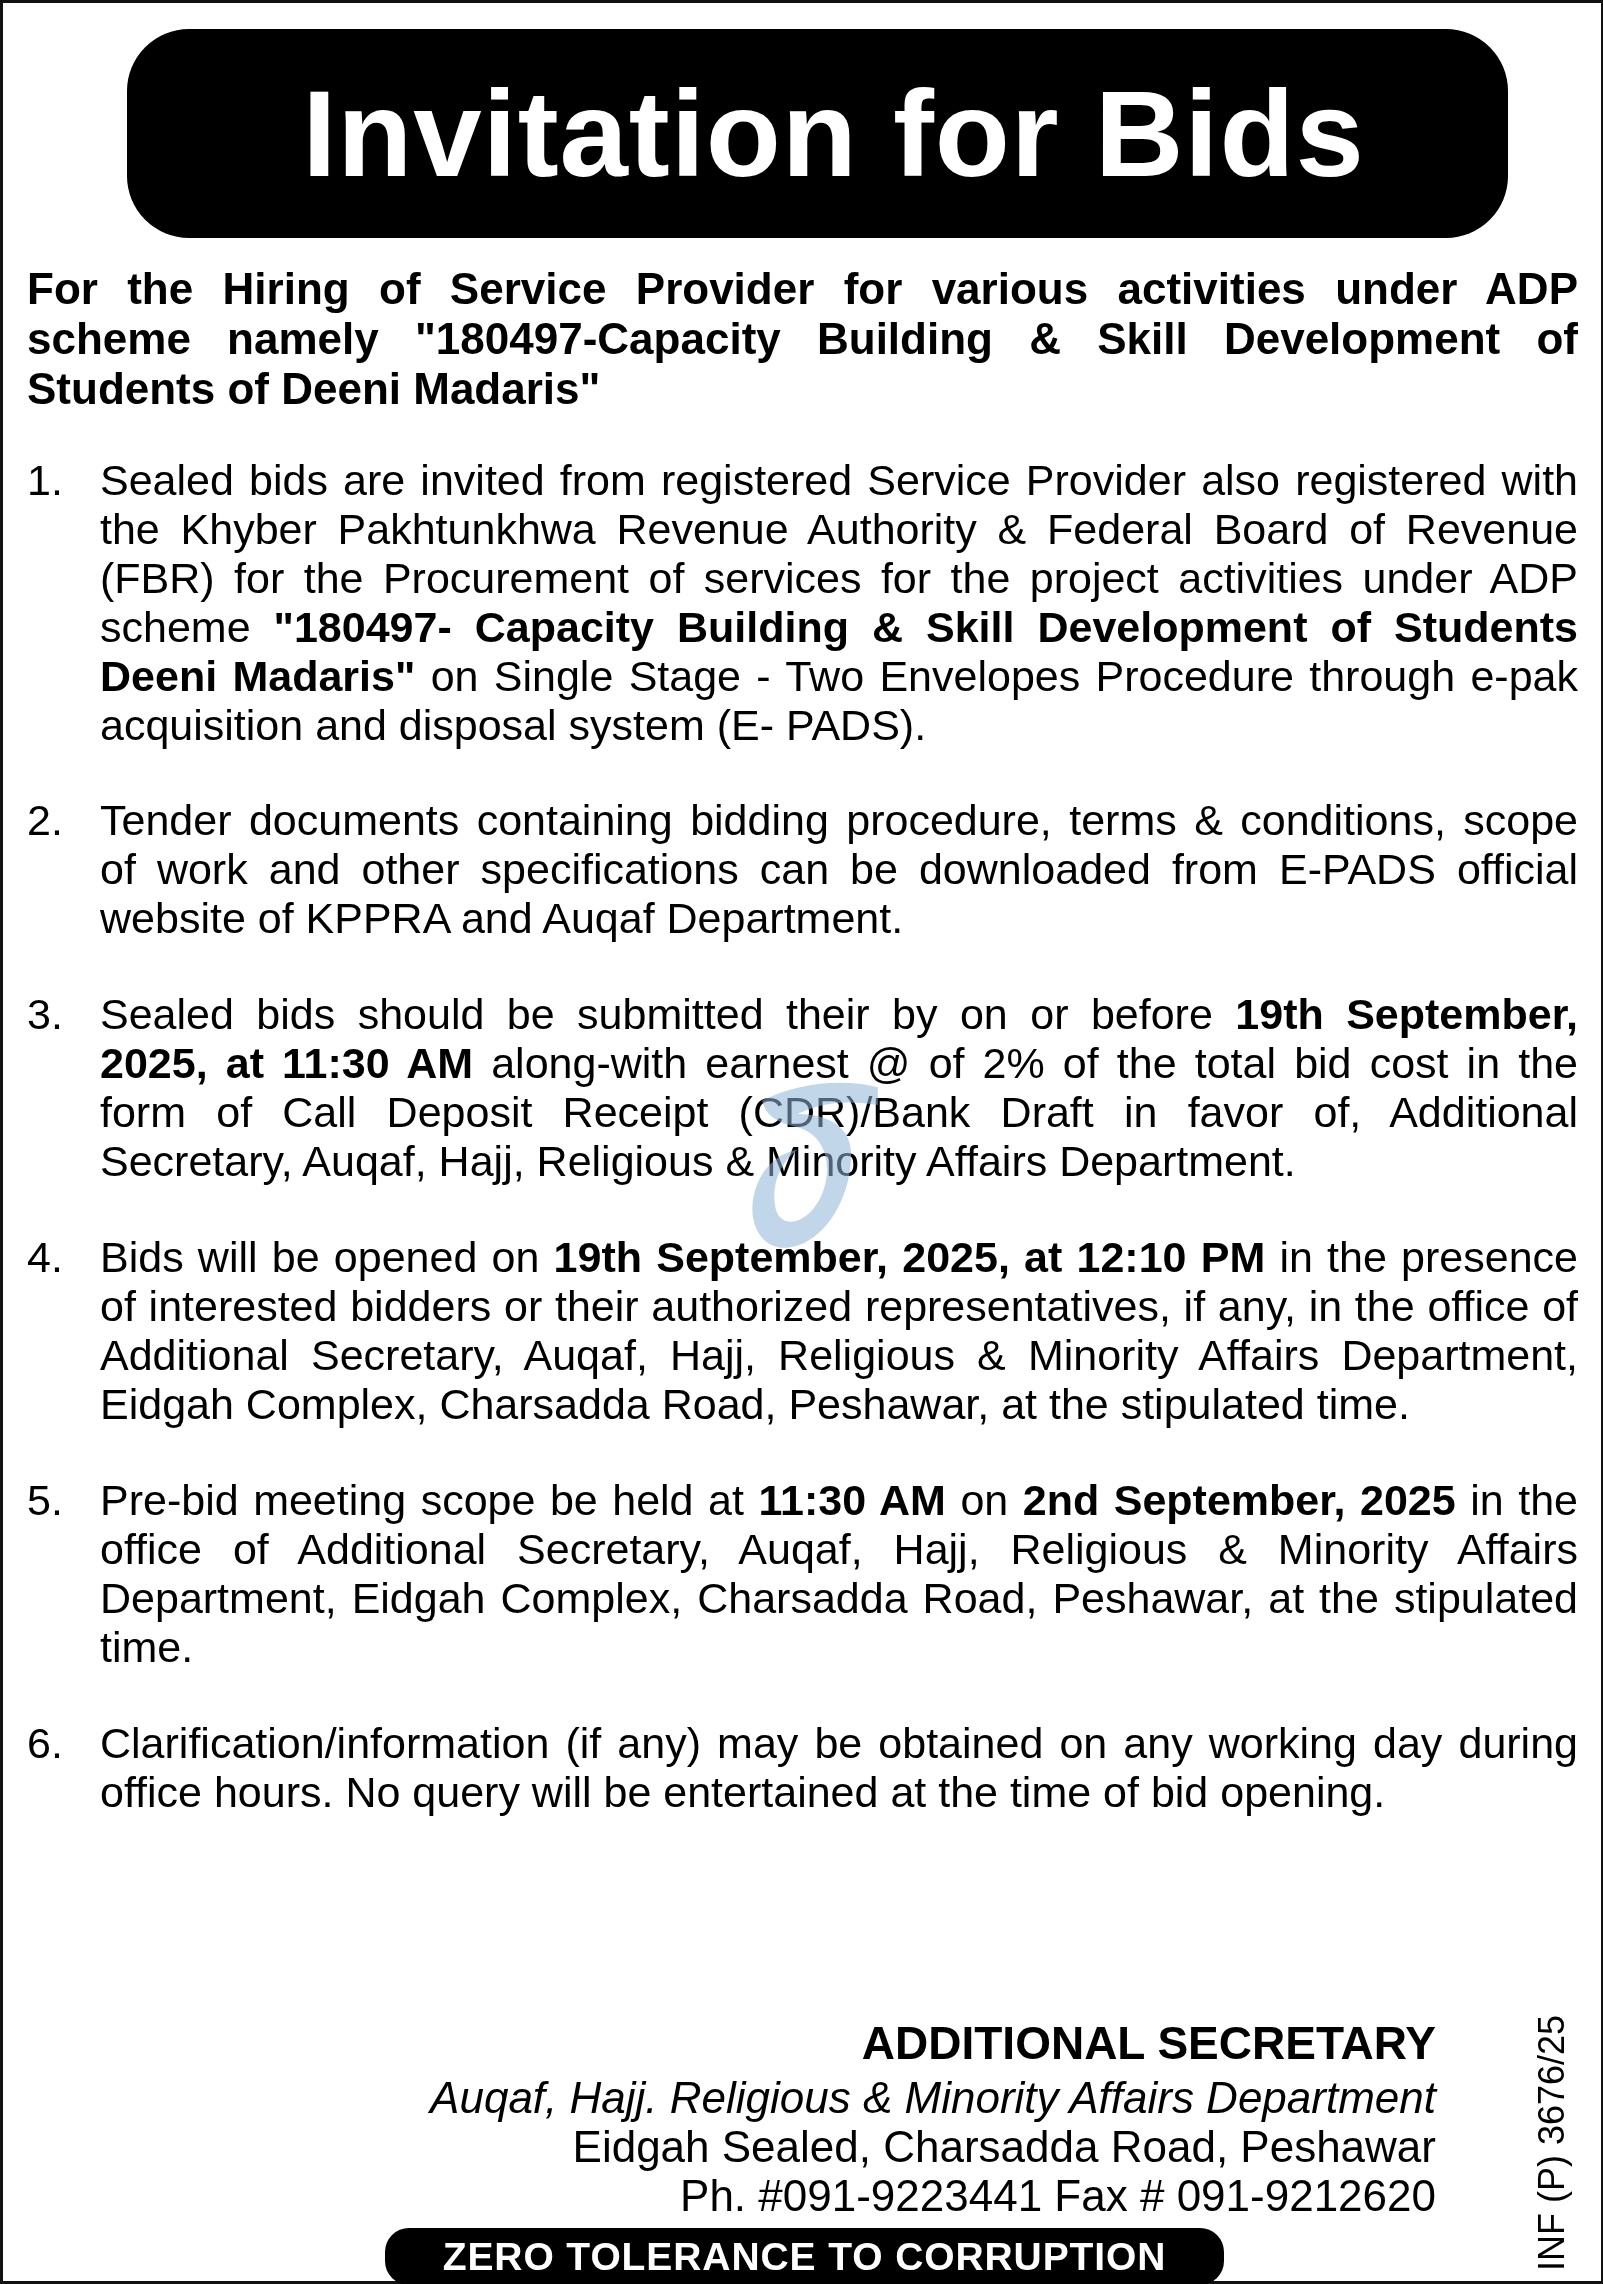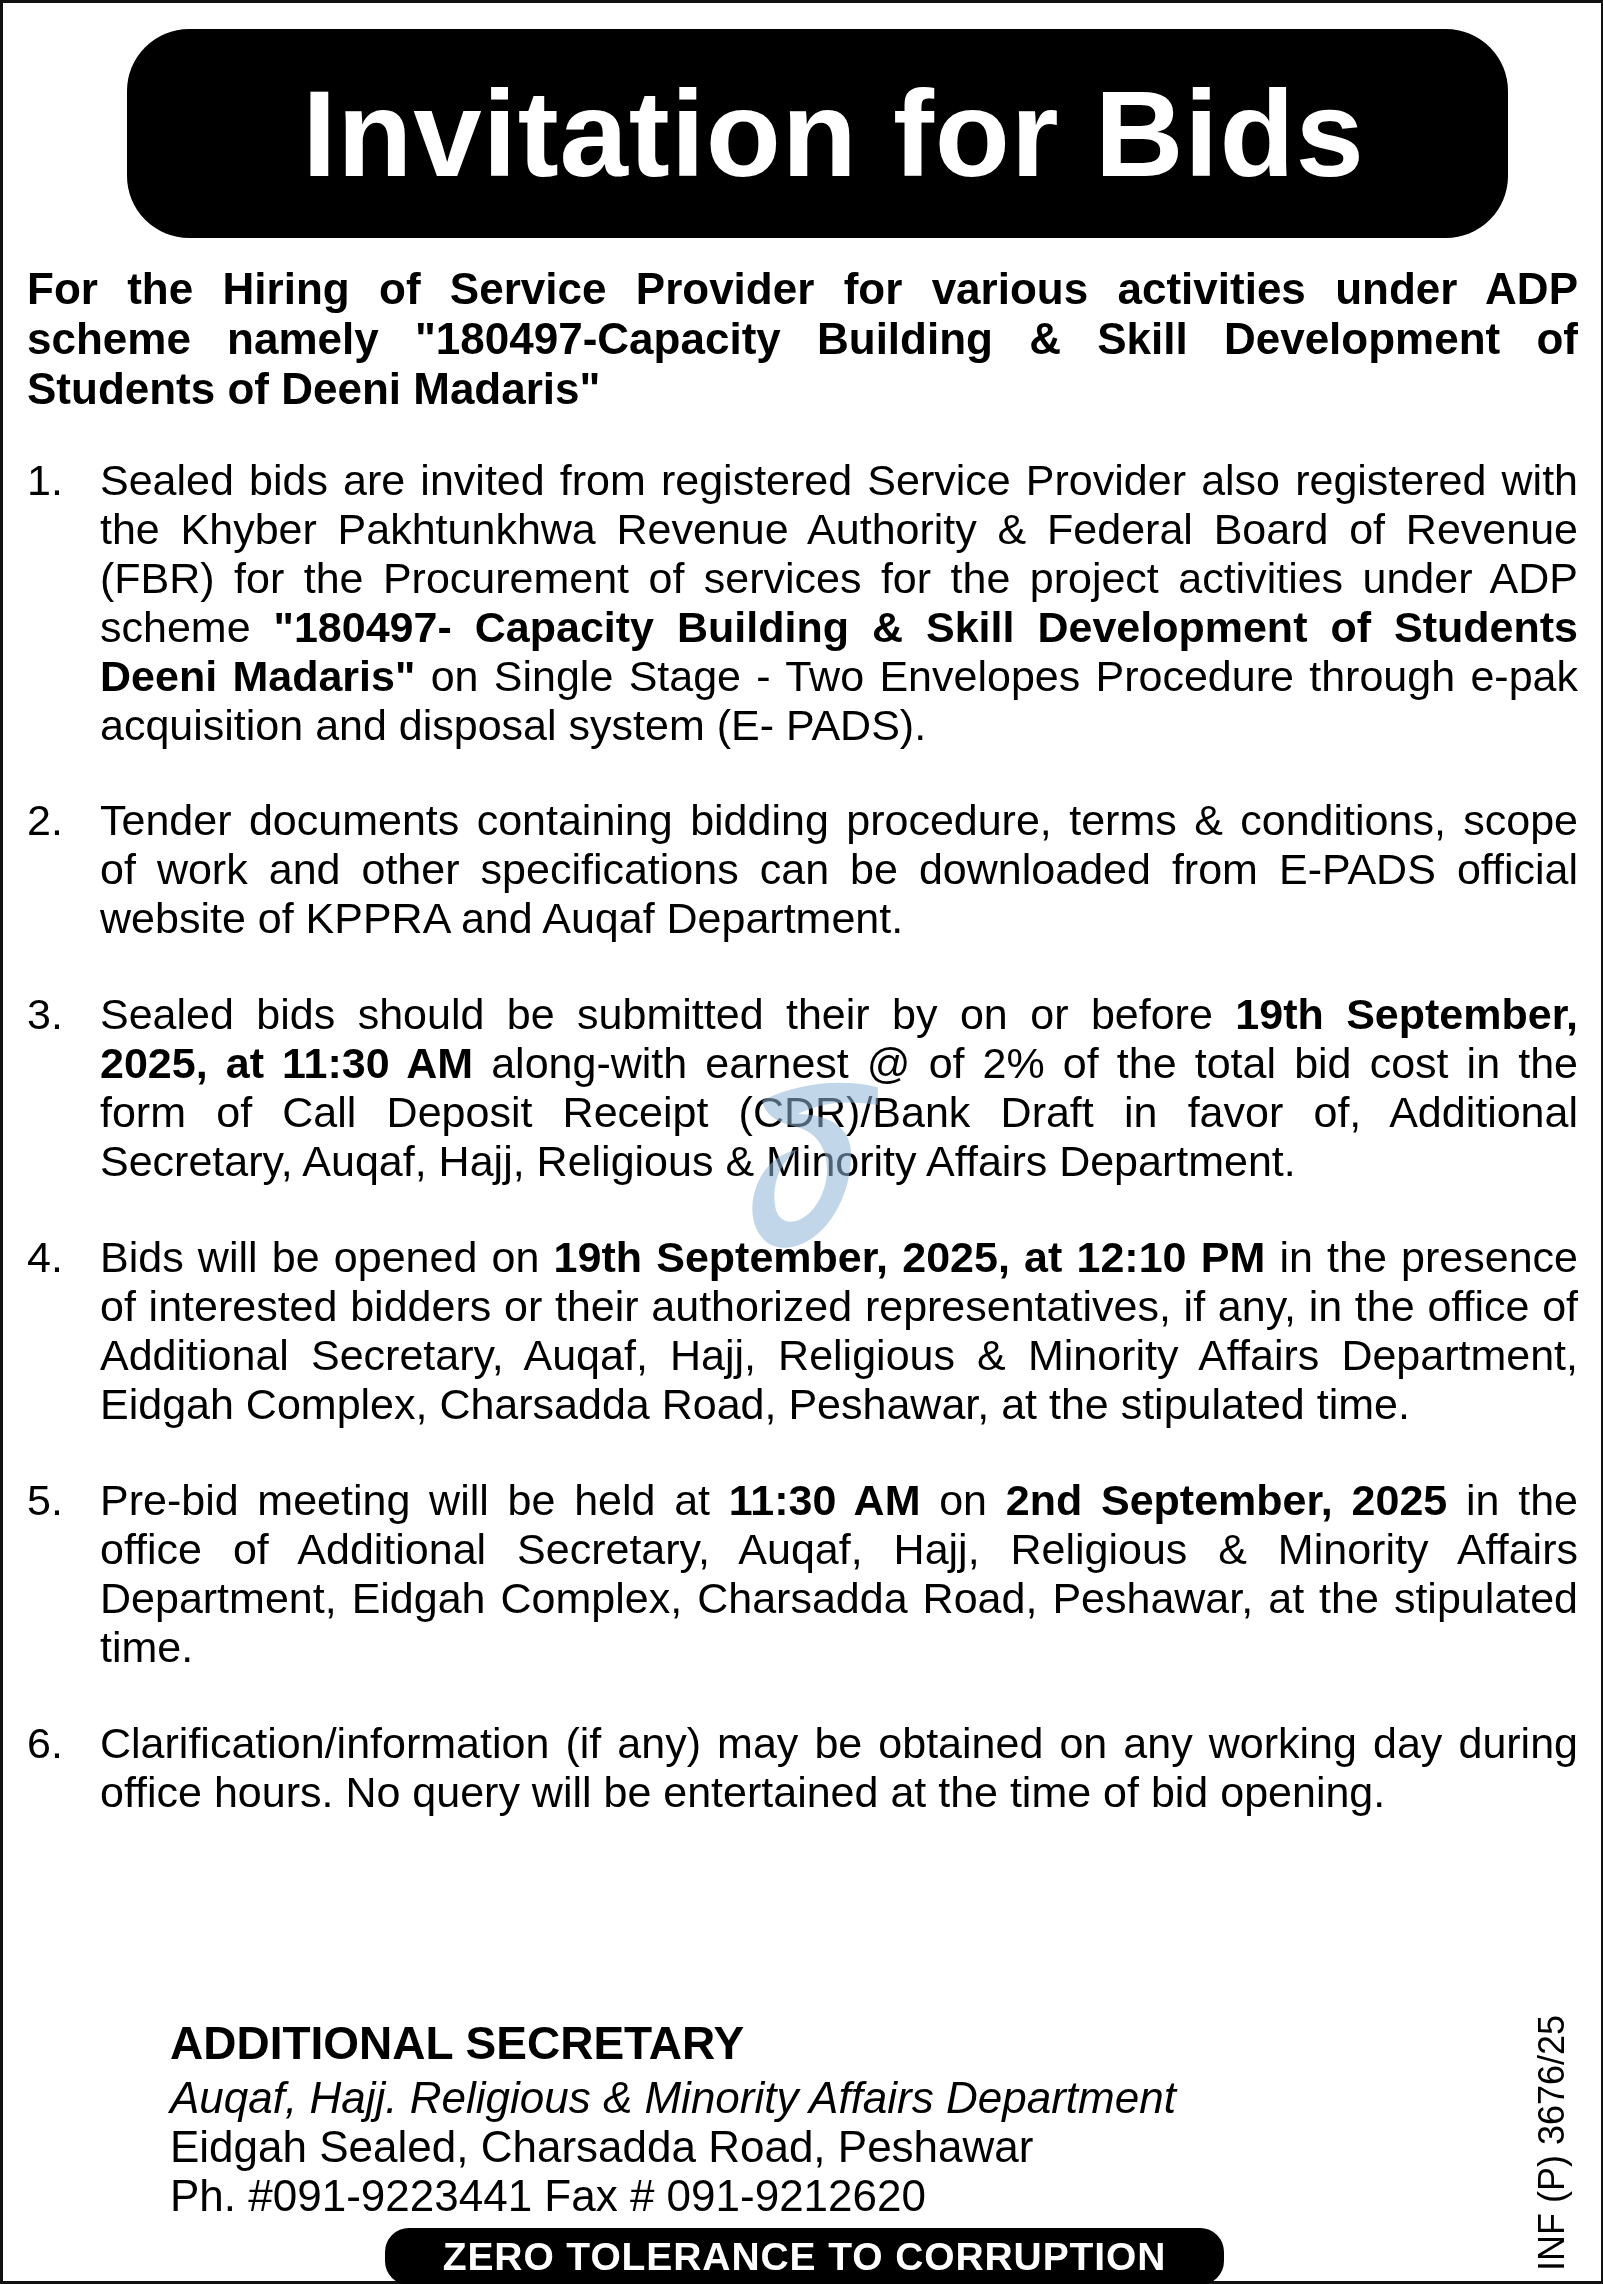--- a/index.html
+++ b/index.html
@@ -10,21 +10,21 @@
   .title-pill { position: absolute; left: 127px; top: 28.5px; width: 1349px; height: 209px;
                 background: #000; border-radius: 62px; display: flex; align-items: center; justify-content: center; padding-left: 32px; }
   .title-pill span { color: #fff; font-weight: bold; font-size: 123px; letter-spacing: 0.9px; line-height: 1; }
   .subtitle { position: absolute; left: 27px; top: 264px; width: 1551px; font-weight: bold; font-size: 44px;
               line-height: 50px; text-align: justify; text-align-last: left; }
   .items { position: absolute; left: 27px; top: 456px; width: 1551px; }
   .item { display: flex; font-size: 43px; line-height: 49px; }
   .item .num { width: 73px; flex: none; }
   .item .body { flex: 1; text-align: justify; text-align-last: left; }
   .item b { font-weight: bold; }
-  .sig { position: absolute; left: 170px; width: 1248px; text-align: left; }
+  .sig { position: absolute; left: 188px; width: 1248px; text-align: right; }
   .sig-title { top: 2017px; font-weight: bold; font-size: 46px; line-height: 53px; }
   .sig-line { font-size: 44px; line-height: 49px; }
   .zero { position: absolute; left: 385px; top: 2228px; width: 839px; height: 57px; background: #000;
           display: flex; align-items: center; justify-content: center; border-radius: 24px; }
   .zero span { color: #fff; font-weight: bold; font-size: 39px; letter-spacing: 0.9px; }
   .inf { position: absolute; left: 1531px; top: 2271px; transform-origin: 0 0; transform: rotate(-90deg);
          font-size: 36px; white-space: nowrap; width: 276px; }
   .watermark { position: absolute; left: 744px; top: 1065px; width: 143px; height: 187px; opacity: 0.55; }
 </style>
 </head>
@@ -50,21 +50,21 @@
   <div class="item" style="margin-bottom:47px;">
     <span class="num">3.</span>
     <span class="body"><span>Sealed bids should be submitted their by on or before </span><b>19th September, 2025, at 11:30 AM</b><span> along-with earnest @ of 2% of the total bid cost in the form of Call Deposit Receipt (CDR)/Bank Draft in favor of, Additional Secretary, Auqaf, Hajj, Religious &amp; Minority Affairs Department.</span></span>
   </div>
   <div class="item" style="margin-bottom:47px;">
     <span class="num">4.</span>
     <span class="body"><span>Bids will be opened on </span><b>19th September, 2025, at 12:10 PM</b><span> in the presence of interested bidders or their authorized representatives, if any, in the office of Additional Secretary, Auqaf, Hajj, Religious &amp; Minority Affairs Department, Eidgah Complex, Charsadda Road, Peshawar, at the stipulated time.</span></span>
   </div>
   <div class="item" style="margin-bottom:47px;">
     <span class="num">5.</span>
-    <span class="body"><span>Pre-bid meeting will be held at </span><b>11:30 AM</b><span> on </span><b>2nd September, 2025</b><span> in the office of Additional Secretary, Auqaf, Hajj, Religious &amp; Minority Affairs Department, Eidgah Complex, Charsadda Road, Peshawar, at the stipulated time.</span></span>
+    <span class="body"><span>Pre-bid meeting scope be held at </span><b>11:30 AM</b><span> on </span><b>2nd September, 2025</b><span> in the office of Additional Secretary, Auqaf, Hajj, Religious &amp; Minority Affairs Department, Eidgah Complex, Charsadda Road, Peshawar, at the stipulated time.</span></span>
   </div>
   <div class="item">
     <span class="num">6.</span>
     <span class="body"><span>Clarification/information (if any) may be obtained on any working day during office hours. No query will be entertained at the time of bid opening.</span></span>
   </div>
 </div>
 
 <svg class="watermark" viewBox="0 0 160 210">
   <path d="M20 40 C60 20,110 15,150 25 L150 45 C120 40,90 40,60 55 C95 55,120 70,120 100 C120 150,90 200,50 205 C20 208,5 180,10 150 C15 120,35 100,60 95 C40 110,30 135,35 160 C40 185,70 180,85 150 C100 120,95 80,60 70 C40 65,25 60,20 40 Z" fill="#8fb6d8"></path>
 </svg>

